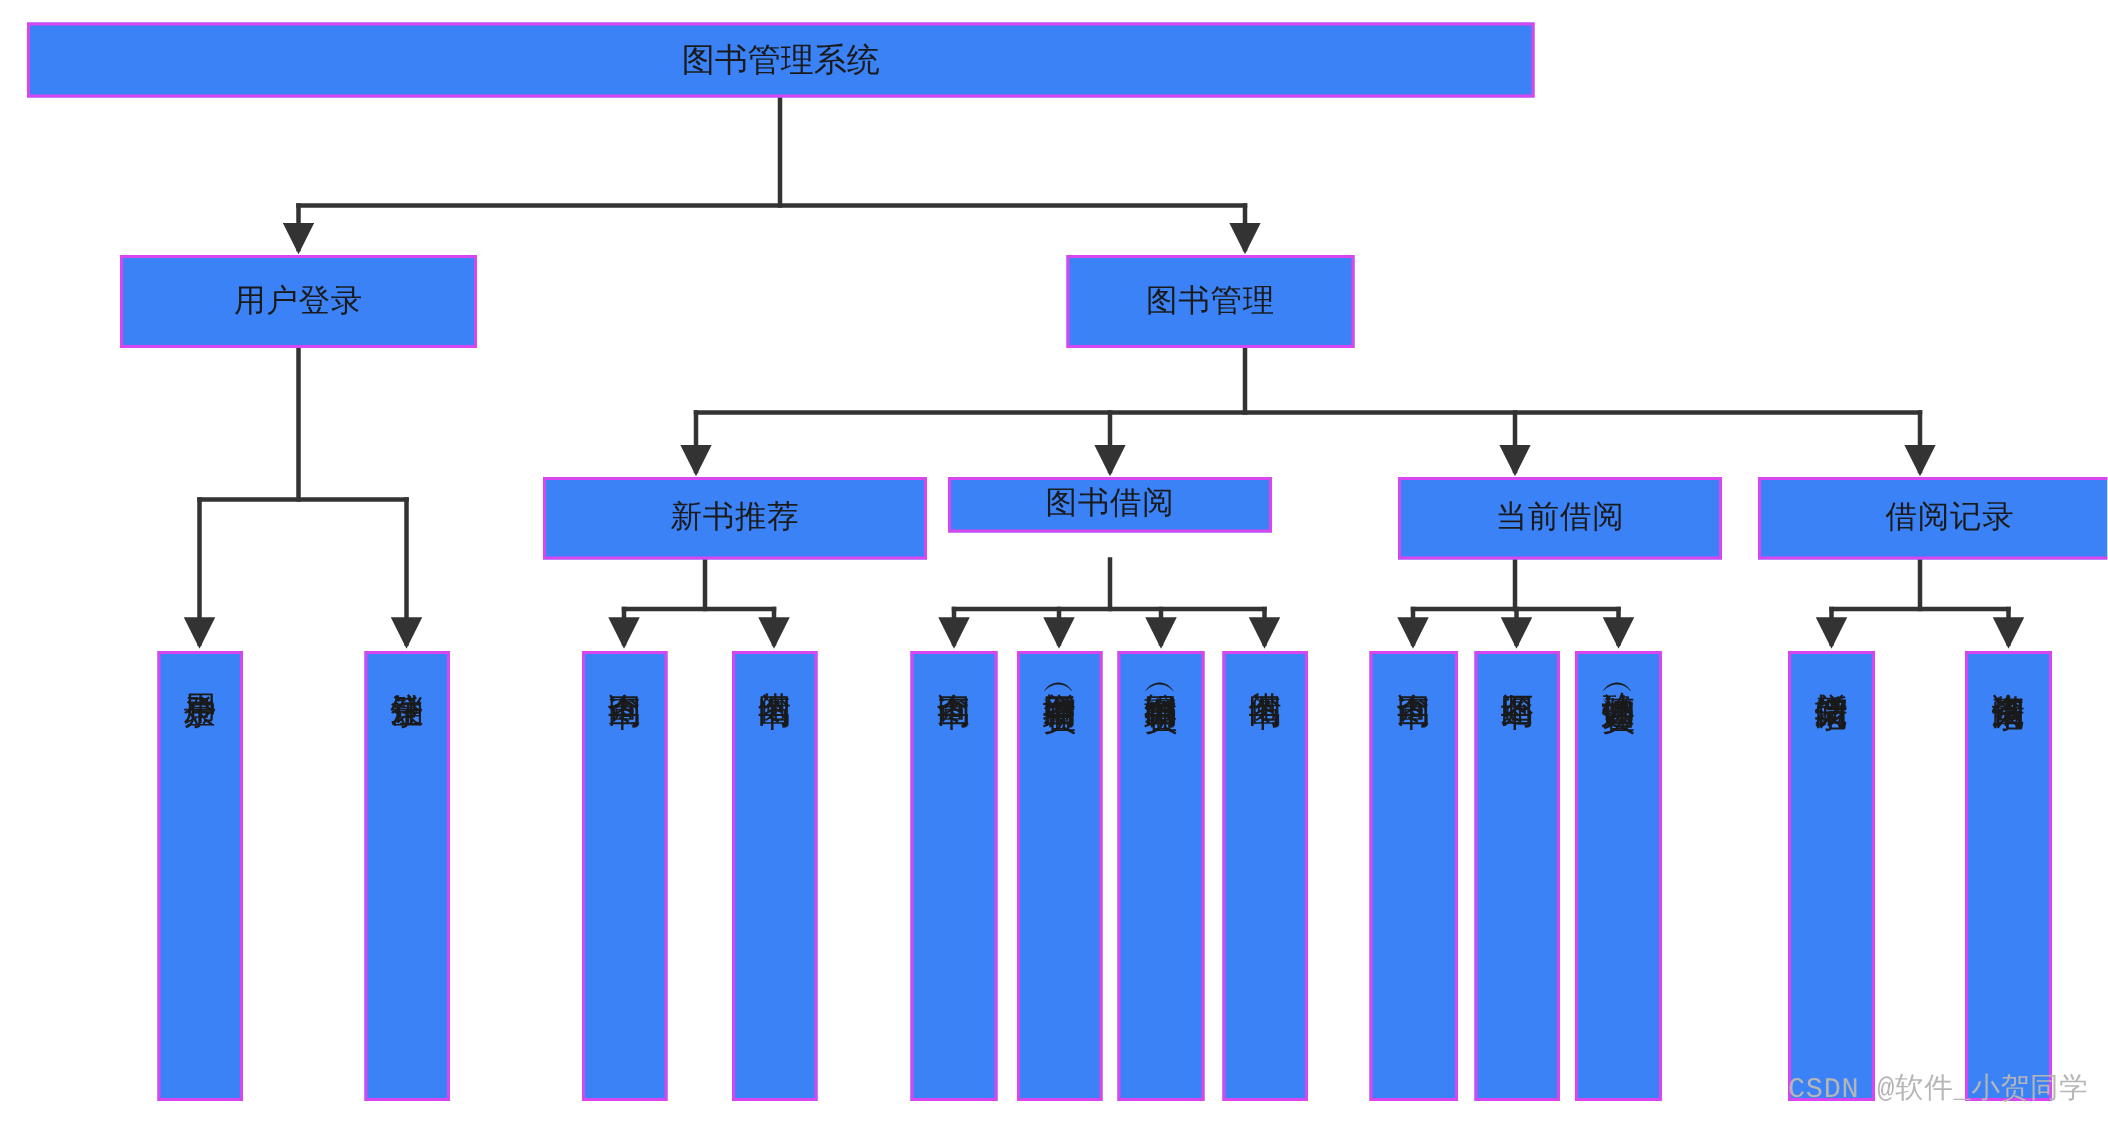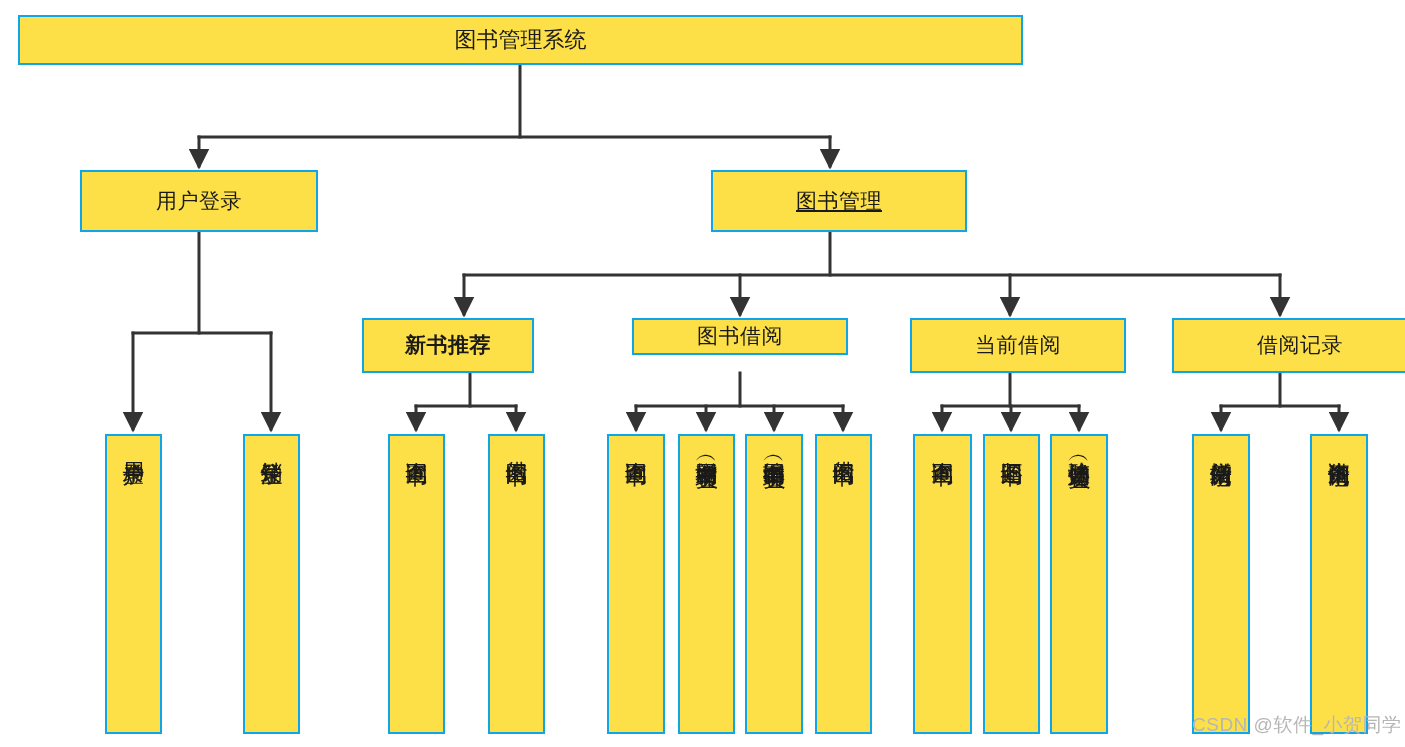--- a/index.html
+++ b/index.html
@@ -21,22 +21,22 @@
     position: absolute;
     left: 0;
     top: 0;
     width: 1405px;
     height: 747px;
     pointer-events: none;
   }
   .node {
     position: absolute;
     box-sizing: border-box;
-    background: #fde047;
-    border: 2px solid #0ea5e9;
+    background: #3b82f6;
+    border: 2px solid #d946ef;
     display: flex;
     align-items: center;
     justify-content: center;
     color: #1a1a1a;
     line-height: 1.08;
   }
   .node.h {
     font-size: 21px;
     letter-spacing: 0.5px;
   }
@@ -124,31 +124,31 @@
     </g>
   </svg>
 
   <div class="node root" style="left:18px; top:15px; width:1005px; height:50px;">
     <span class="txt">图书管理系统</span>
   </div>
 
   <div class="node h" style="left:80px; top:170px; width:238px; height:62px;">
     <span class="txt">用户登录</span>
   </div>
-  <div class="node h" style="left:711px; top:170px; width:256px; height:62px;text-decoration:underline;">
+  <div class="node h" style="left:711px; top:170px; width:192px; height:62px;">
     <span class="txt">图书管理</span>
   </div>
 
-  <div class="node h" style="left:362px; top:318px; width:172px; height:55px;font-weight:bold;">
+  <div class="node h" style="left:362px; top:318px; width:256px; height:55px;">
     <span class="txt">新书推荐</span>
   </div>
   <div class="node h" style="left:632px; top:318px; width:216px; height:37px;">
     <span class="txt">图书借阅</span>
   </div>
-  <div class="node h" style="left:910px; top:318px; width:216px; height:55px;">
+  <div class="node h" style="left:932px; top:318px; width:216px; height:55px;">
     <span class="txt">当前借阅</span>
   </div>
   <div class="node h" style="left:1172px; top:318px; width:256px; height:55px;">
     <span class="txt">借阅记录</span>
   </div>
 
   <div class="node v" style="left:105px; top:434px; width:57px; height:300px;">
     <span class="txt">用户登录</span>
   </div>
   <div class="node v" style="left:243px; top:434px; width:57px; height:300px;">
@@ -185,15 +185,15 @@
     <span class="txt">确认归还（管理员）</span>
   </div>
 
   <div class="node v" style="left:1192px; top:434px; width:58px; height:300px;">
     <span class="txt">新增借阅记录</span>
   </div>
   <div class="node v" style="left:1310px; top:434px; width:58px; height:300px;">
     <span class="txt">查询借阅记录</span>
   </div>
 
-  <div class="watermark" style="left:1192px; top:712px;">CSDN @软件_小贺同学</div>
+  <div class="watermark" style="left:1192px; top:712px;font-family:Liberation Mono, monospace;">CSDN @软件_小贺同学</div>
 
 </div>
 
 </body></html>

